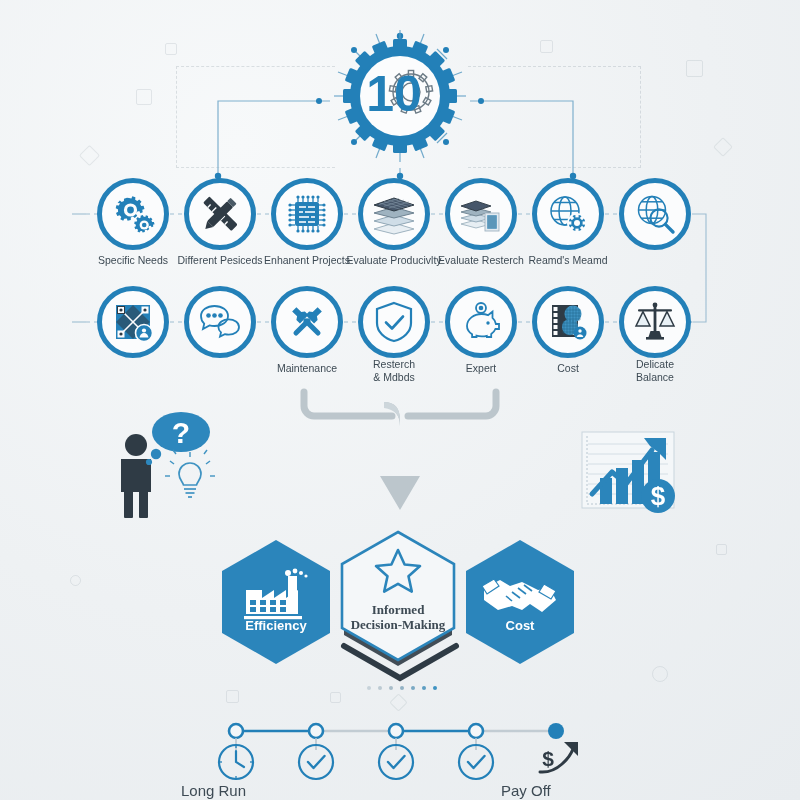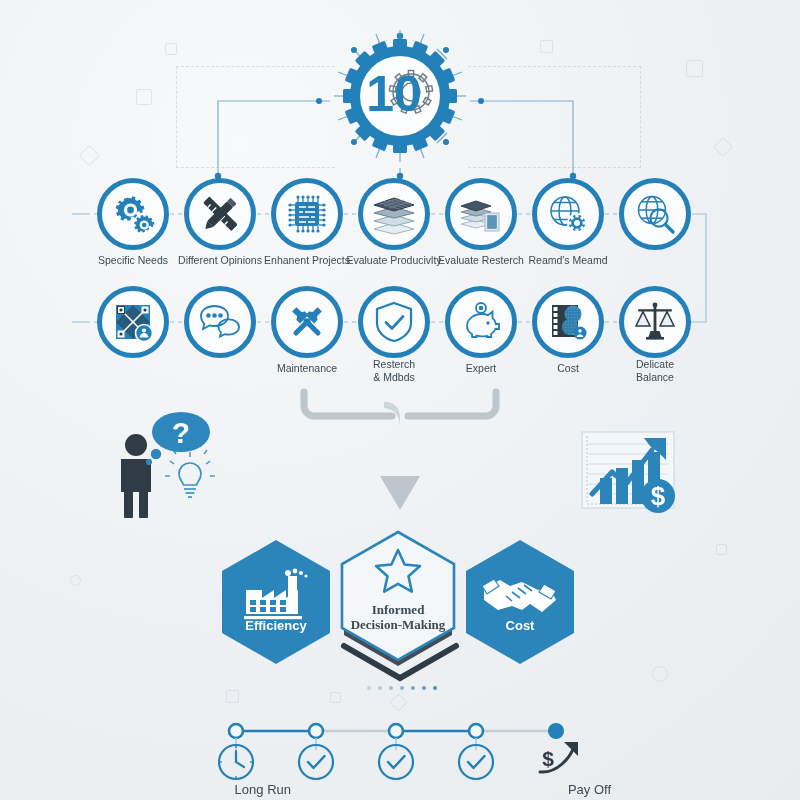--- a/index.html
+++ b/index.html
@@ -55,22 +55,22 @@
   }
   .hexlabel.dark{color:#3d4a54;}
 
   
   #dotrow{position:absolute;left:367px;top:686px;display:flex;gap:7px;}
   #dotrow i{width:4px;height:4px;border-radius:50%;display:block;}
 
   
   #timeline{position:absolute;left:0;top:700px;width:800px;height:100px;}
   .tlabel{
-    position:absolute;text-align:right;width:110px;margin-left:-55px;
-    font-size:13px;color:#3d4a54;
+    position:absolute;text-align:left;width:110px;margin-left:-55px;
+    font-size:15px;color:#3d4a54;
   }
 </style>
 </head>
 <body>
 
 <div id="stage">
 
   <div class="deco" style="left:165px;top:43px;width:10px;height:10px;"></div>
   <div class="deco" style="left:136px;top:89px;width:14px;height:14px;"></div>
   <div class="deco diamond" style="left:82px;top:148px;width:13px;height:13px;"></div>
@@ -228,21 +228,21 @@
           </g>
         </g>
         <g transform="rotate(45 22 22)" fill="#2f3b45">
           <rect x="18" y="8" width="8.5" height="28" rx="1"></rect>
           <rect x="18" y="3" width="8.5" height="5" rx="1" fill="#4a5a66"></rect>
           <path d="M18 36 L26.5 36 L22.2 43 z"></path>
         </g>
       </svg>
     </div>
   </div>
-  <div class="nlabel" style="left:220px;top:254px;">Different Opinions</div>
+  <div class="nlabel" style="left:220px;top:254px;">Different Pesiceds</div>
 
   <div class="node" style="left:307px;top:178px;">
     <div class="ring"></div>
     <div class="glyph">
       <svg width="44" height="44" viewBox="0 0 44 44">
         <g stroke="#2380b8" stroke-width="1.3" fill="none">
           <g>
             <path d="M13 10v-4"></path>
               <path d="M18 10v-4"></path>
               <path d="M23 10v-4"></path>

